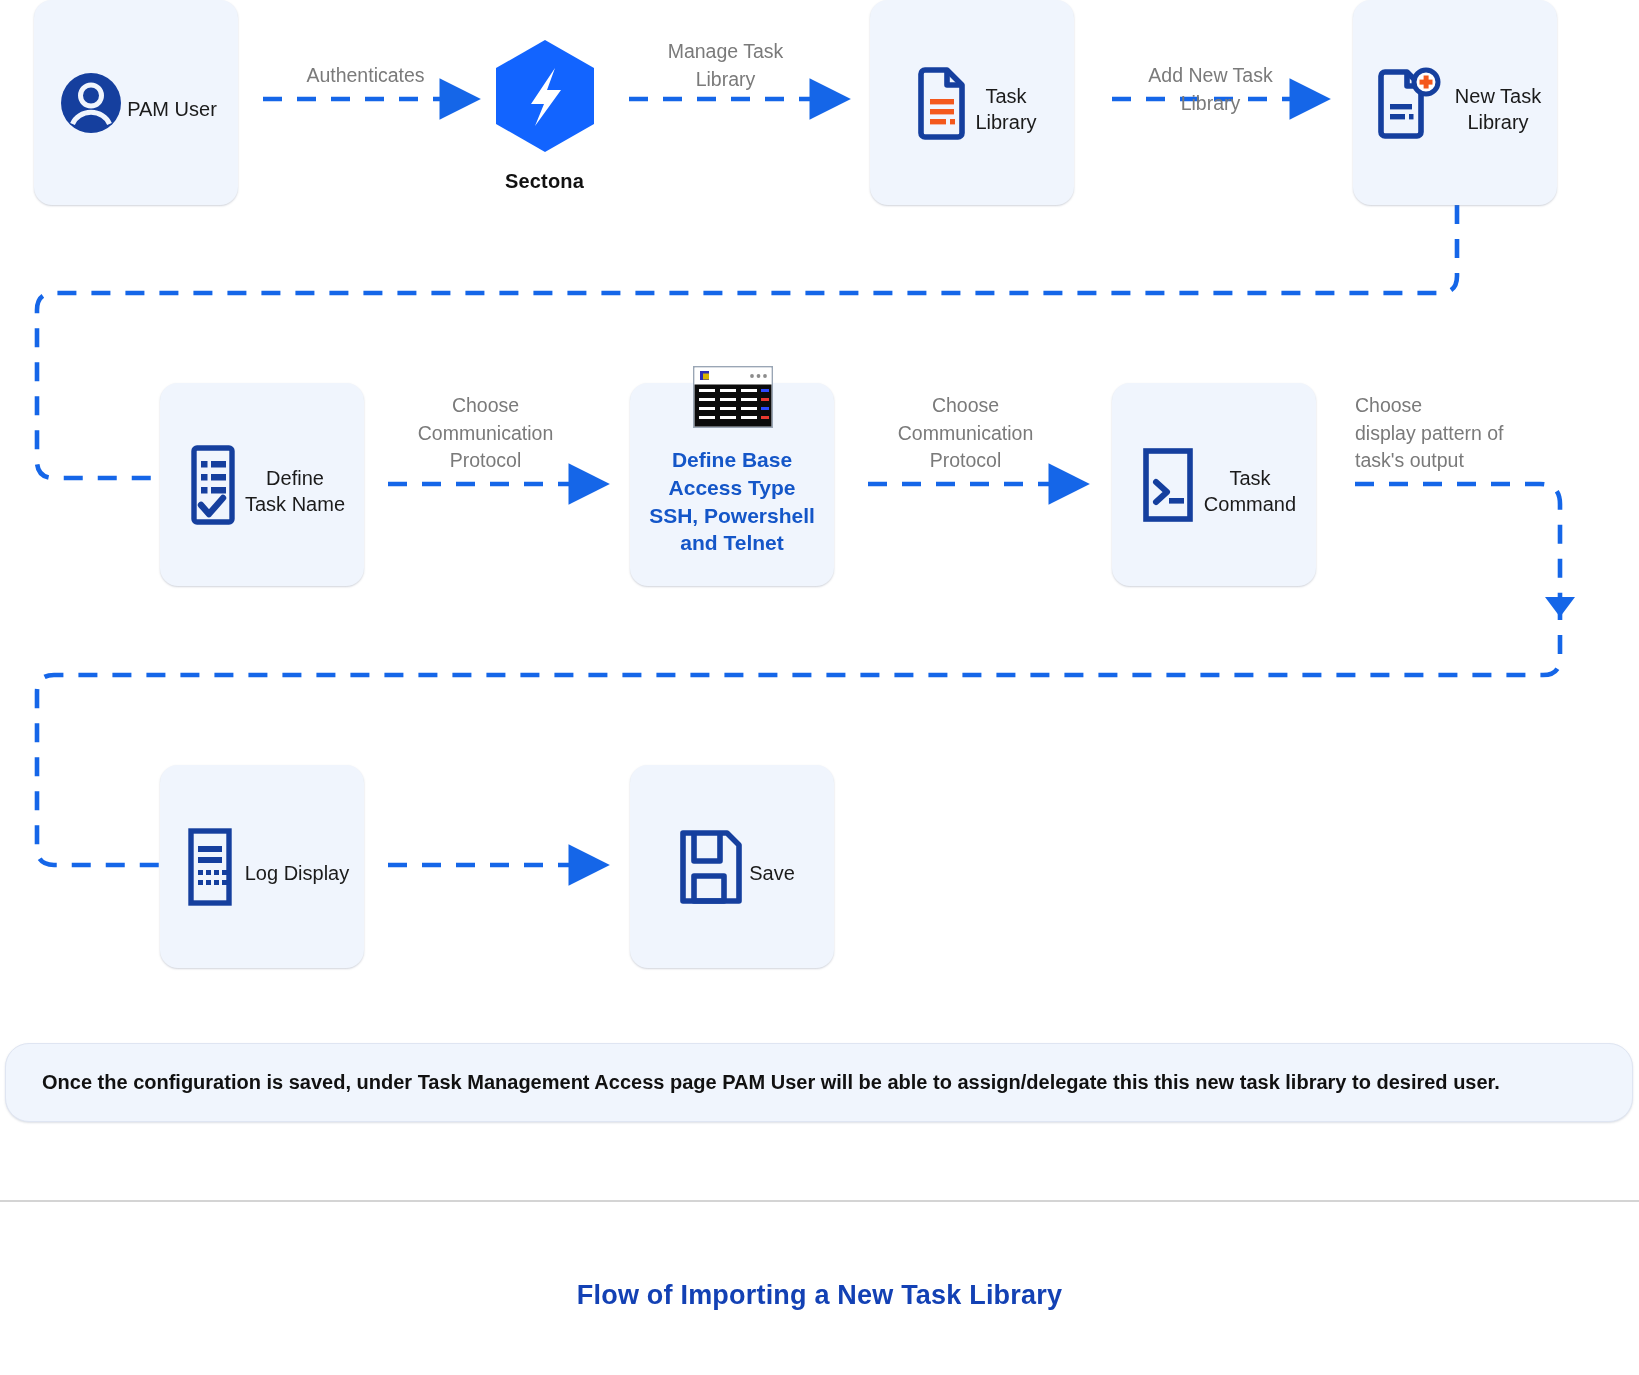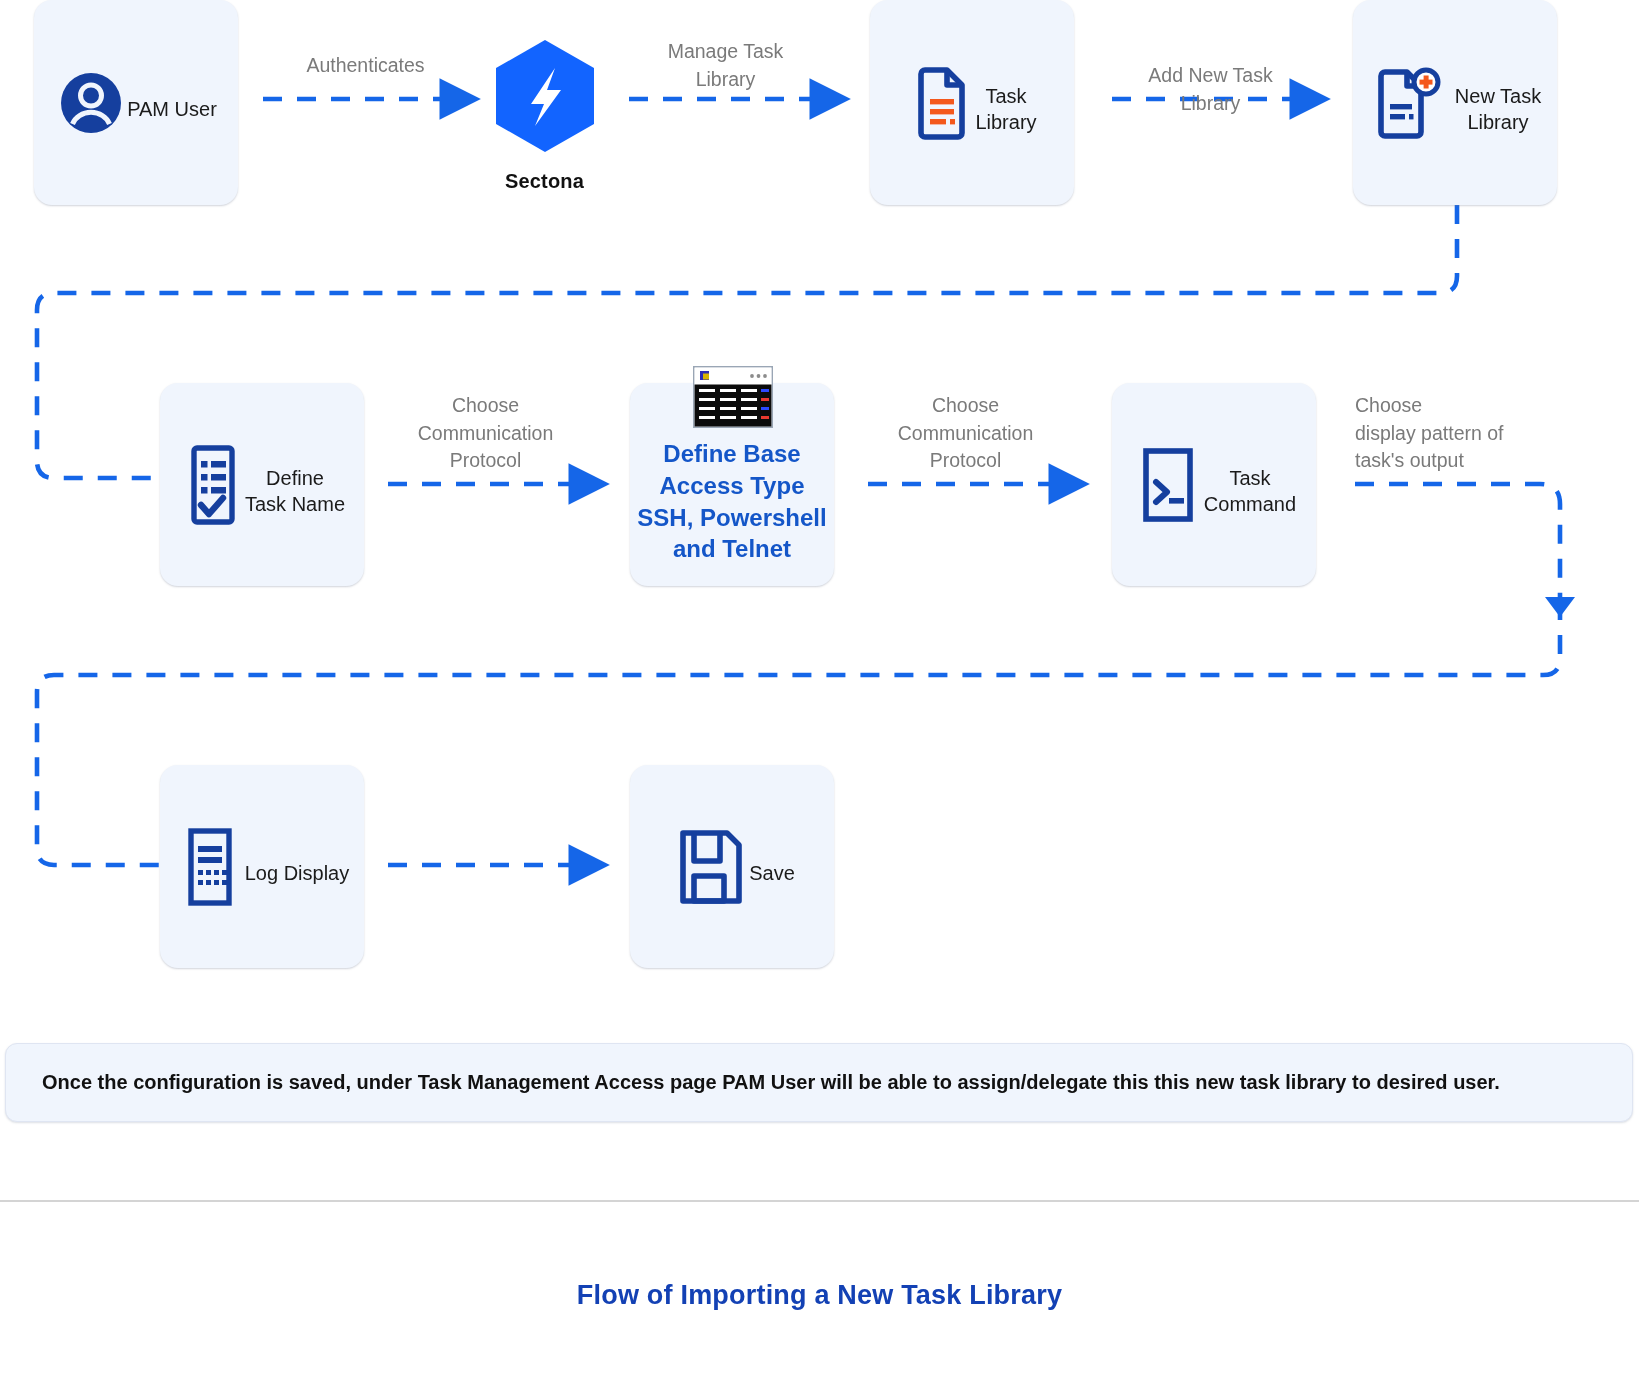--- a/index.html
+++ b/index.html
@@ -4,21 +4,21 @@
 <style>
   html,body{margin:0;padding:0;background:#ffffff;}
   body{font-family:"Liberation Sans","DejaVu Sans",sans-serif;}
   #stage{position:relative;width:1639px;height:1375px;background:#fff;overflow:hidden;}
 
   .node{position:absolute;background:#F0F5FD;border-radius:18px;
         box-shadow:0 1px 2px rgba(120,130,150,.35);
         display:flex;flex-direction:row;align-items:center;justify-content:center;}
   .node .ico{display:flex;align-items:center;justify-content:center;}
   .node .lbl{margin-top:14px;text-align:center;font-size:20px;line-height:1.28;color:#1b1b1b;}
-  .node .lbl.blue{color:#1456C8;font-weight:bold;font-size:24px;line-height:1.32;}
+  .node .lbl.blue{color:#1456C8;font-weight:bold;font-size:21px;line-height:1.32;}
 
   .edge-label{position:absolute;color:#7a7a7a;font-size:19.5px;line-height:1.42;text-align:center;}
   .edge-label.left{text-align:left;}
 
   .logo-wrap{position:absolute;display:flex;flex-direction:column;align-items:center;}
   .logo-wrap .lbl{margin-top:12px;font-size:20px;font-weight:bold;color:#111;letter-spacing:.2px;}
 
   svg.conn{position:absolute;left:0;top:0;width:1639px;height:1375px;overflow:visible;pointer-events:none;}
 
   .note{position:absolute;background:#F0F5FD;border:1px solid #dfe5f2;border-radius:12px;
@@ -103,21 +103,21 @@
         <rect x="40" y="50" width="4.5" height="5.4" fill="#153F9E"></rect>
         <circle cx="57" cy="18" r="12" fill="#ffffff" stroke="#153F9E" stroke-width="5"></circle>
         <rect x="54.6" y="11.5" width="5" height="13" fill="#F4581C"></rect>
         <rect x="50.5" y="15.6" width="13" height="5" fill="#F4581C"></rect>
       </svg>
     </span>
     <span class="lbl" style="white-space:pre-line;margin-left:8px;">New Task
 Library</span>
   </div>
 
-  <div class="edge-label" style="left:253px;top:52px;width:225px;">Authenticates</div>
+  <div class="edge-label" style="left:253px;top:62px;width:225px;">Authenticates</div>
   <div class="edge-label" style="left:613px;top:38px;width:225px;white-space:pre-line;">Manage Task
 Library</div>
   <div class="edge-label" style="left:1098px;top:38px;width:225px;white-space:pre-line;margin-top:24px;">Add New Task
 Library</div>
 
   <div class="node" style="left:160px;top:383px;width:204px;height:203px;">
     <span class="ico">
       <svg width="66" height="82" viewBox="0 0 66 82">
         <rect x="15" y="4" width="38" height="74" rx="3" fill="none" stroke="#153F9E" stroke-width="5.4"></rect>
         <rect x="22" y="17" width="6.5" height="6.5" fill="#153F9E"></rect>
@@ -217,20 +217,20 @@
           <rect x="23" y="53" width="5" height="5"></rect>
             <rect x="31" y="53" width="5" height="5"></rect>
           <rect x="39" y="53" width="5" height="5"></rect>
             <rect x="47" y="53" width="5" height="5"></rect>
         </g>
       </svg>
     </span>
     <span class="lbl">Log Display</span>
   </div>
 
-  <div class="note" style="left:5px;top:1043px;width:1626px;height:77px;">
+  <div class="note" style="left:5px;top:1043px;width:1626px;height:77px;border-radius:24px;">
     <span>Once the configuration is saved, under Task Management Access page PAM User will be able to assign/delegate this this new task library to desired user.</span>
   </div>
 
   <div class="divider" style="left:0px;top:1200px;width:1639px;"></div>
   <div class="caption" style="left:0px;top:1280px;">Flow of Importing a New Task Library</div>
 
 </div>
 
 </body></html>

